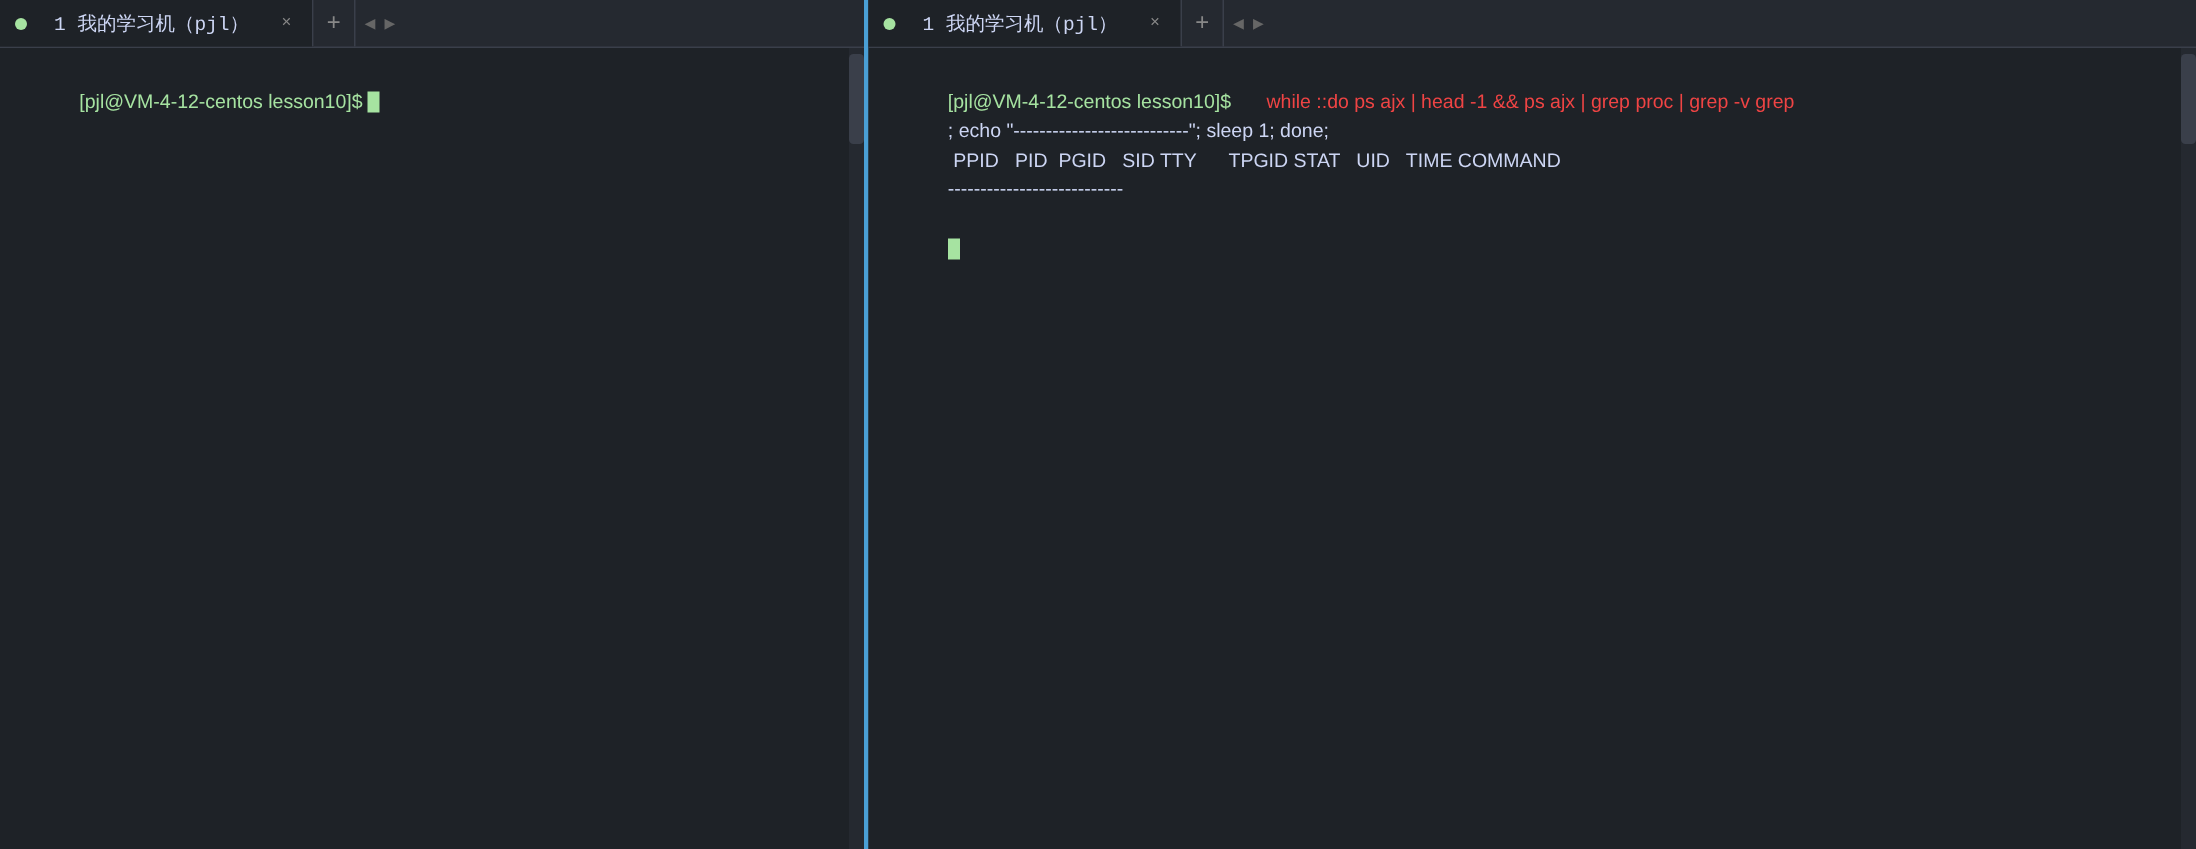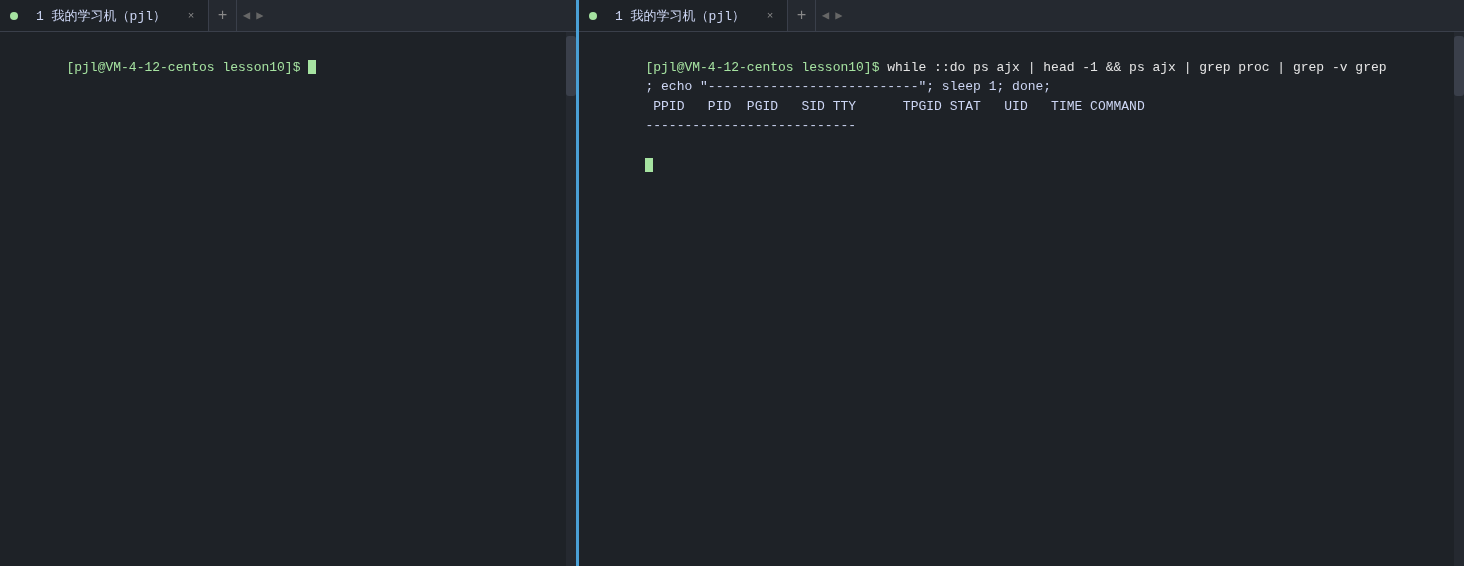--- a/index.html
+++ b/index.html
@@ -83,34 +83,35 @@
       font-size: 12px;
       cursor: pointer;
       padding: 0 2px;
     }
 
     .tab-spacer {
       flex: 1;
     }
 
     .terminal-content {
-      padding: 6px 4px;
+      padding: 6px 24px;
       color: #cdd6f4;
       line-height: 1.5;
-      font-family: Liberation Mono, monospace;
+      font-family: Liberation Sans, sans-serif;
       font-size: 13px;
       white-space: pre;
     }
 
     .prompt-green {
       color: #a6e3a1;
     }
 
     .prompt-white {
-      color: #e5e5e5;
+      color: #ef4444;
+      margin-left: 20px;
     }
 
     .cursor-block {
       display: inline-block;
       width: 8px;
       height: 14px;
       background: #a6e3a1;
       vertical-align: middle;
     }
 

